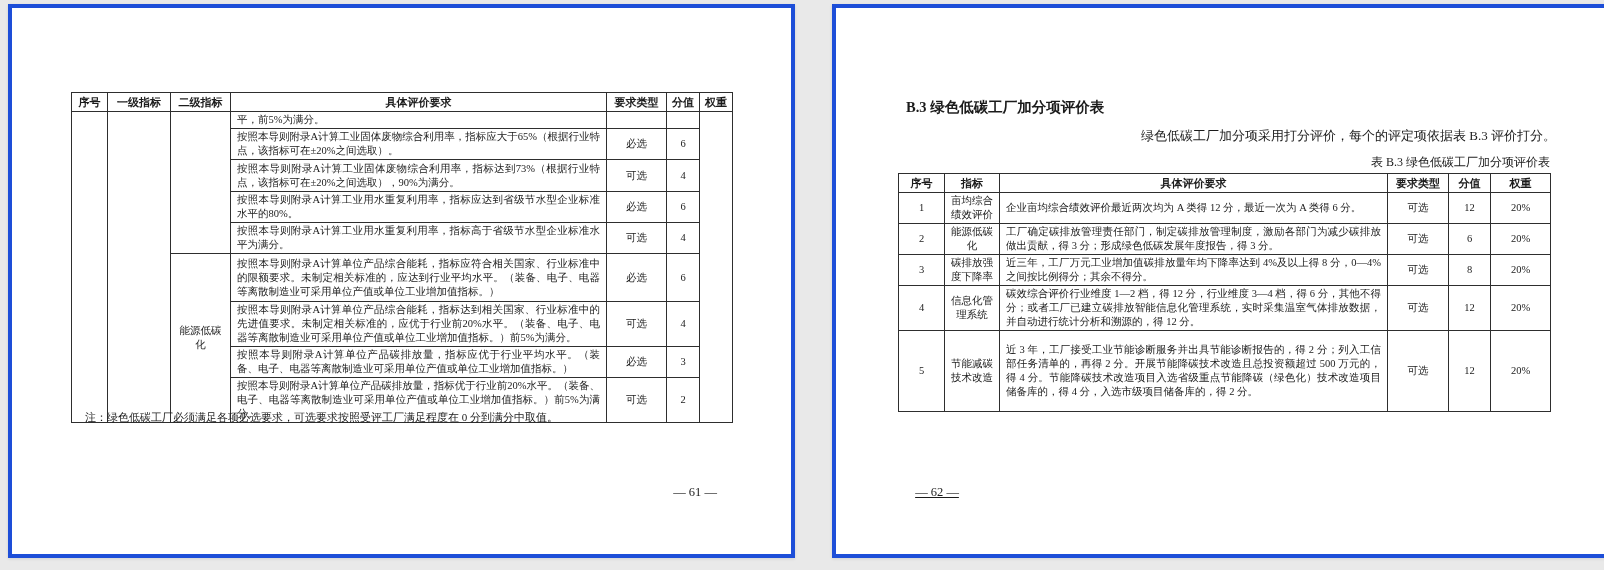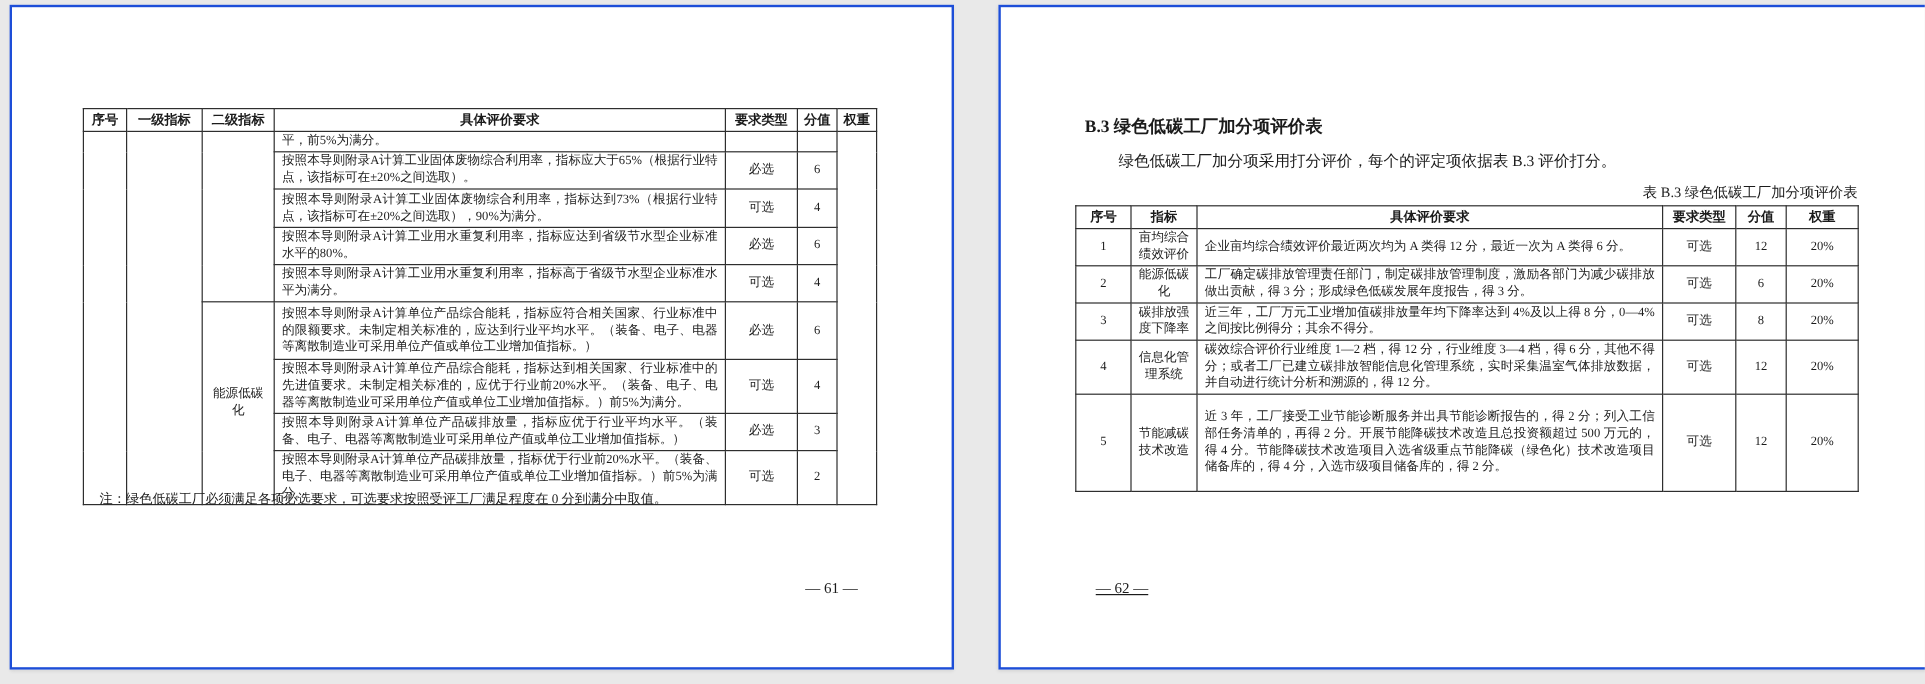--- a/index.html
+++ b/index.html
@@ -7,21 +7,21 @@
     width:1604px;height:570px;
     background:#e9e9e9;
     font-family:"Liberation Serif","DejaVu Serif",serif;
     color:#1b1b1b;
     position:relative;
     overflow:hidden;
   }
   .page{
     position:absolute;top:4px;height:554px;width:787px;
     background:#ffffff;
-    border:2px solid #1d4ed8;
+    border:4px solid #1d4ed8;
     box-sizing:border-box;
     box-shadow:0 1px 3px rgba(0,0,0,0.10);
   }
   #page-61{left:8px;}
   #page-62{left:832px;}
 
   table{border-collapse:collapse;table-layout:fixed;}
   td,th{
     border:1px solid #2e2e2e;
     font-size:10.5px;
@@ -32,21 +32,21 @@
     box-sizing:border-box;
   }
   th{font-weight:bold;font-size:11px;text-align:center;padding:2px 2px;}
   td.req{text-align:justify;text-justify:inter-character;padding:1px 6px;}
   td.ctr{text-align:center;}
 
   
   #tbl-61{position:absolute;left:59px;top:84px;width:661px;}
   
   #b3-heading{position:absolute;left:70px;top:90px;font-size:14.5px;font-weight:bold;}
-  #b3-para{position:absolute;left:70px;top:119px;width:650px;font-size:13px;text-indent:28px;}
+  #b3-para{position:absolute;left:70px;top:119px;width:650px;font-size:13px;text-indent:28px;text-align:right;}
   #tbl-62-caption{position:absolute;left:62px;top:146px;width:652px;text-align:right;font-size:12px;}
   #tbl-62{position:absolute;left:62px;top:165px;width:652px;}
 
   .note{position:absolute;left:73px;top:402px;width:640px;font-size:11px;}
   .page-number{position:absolute;top:477px;width:90px;text-align:center;font-size:12.5px;}
   #pn-61{left:638px;}
   #pn-62{left:56px;text-decoration:underline;}
 </style>
 </head>
 <body>

